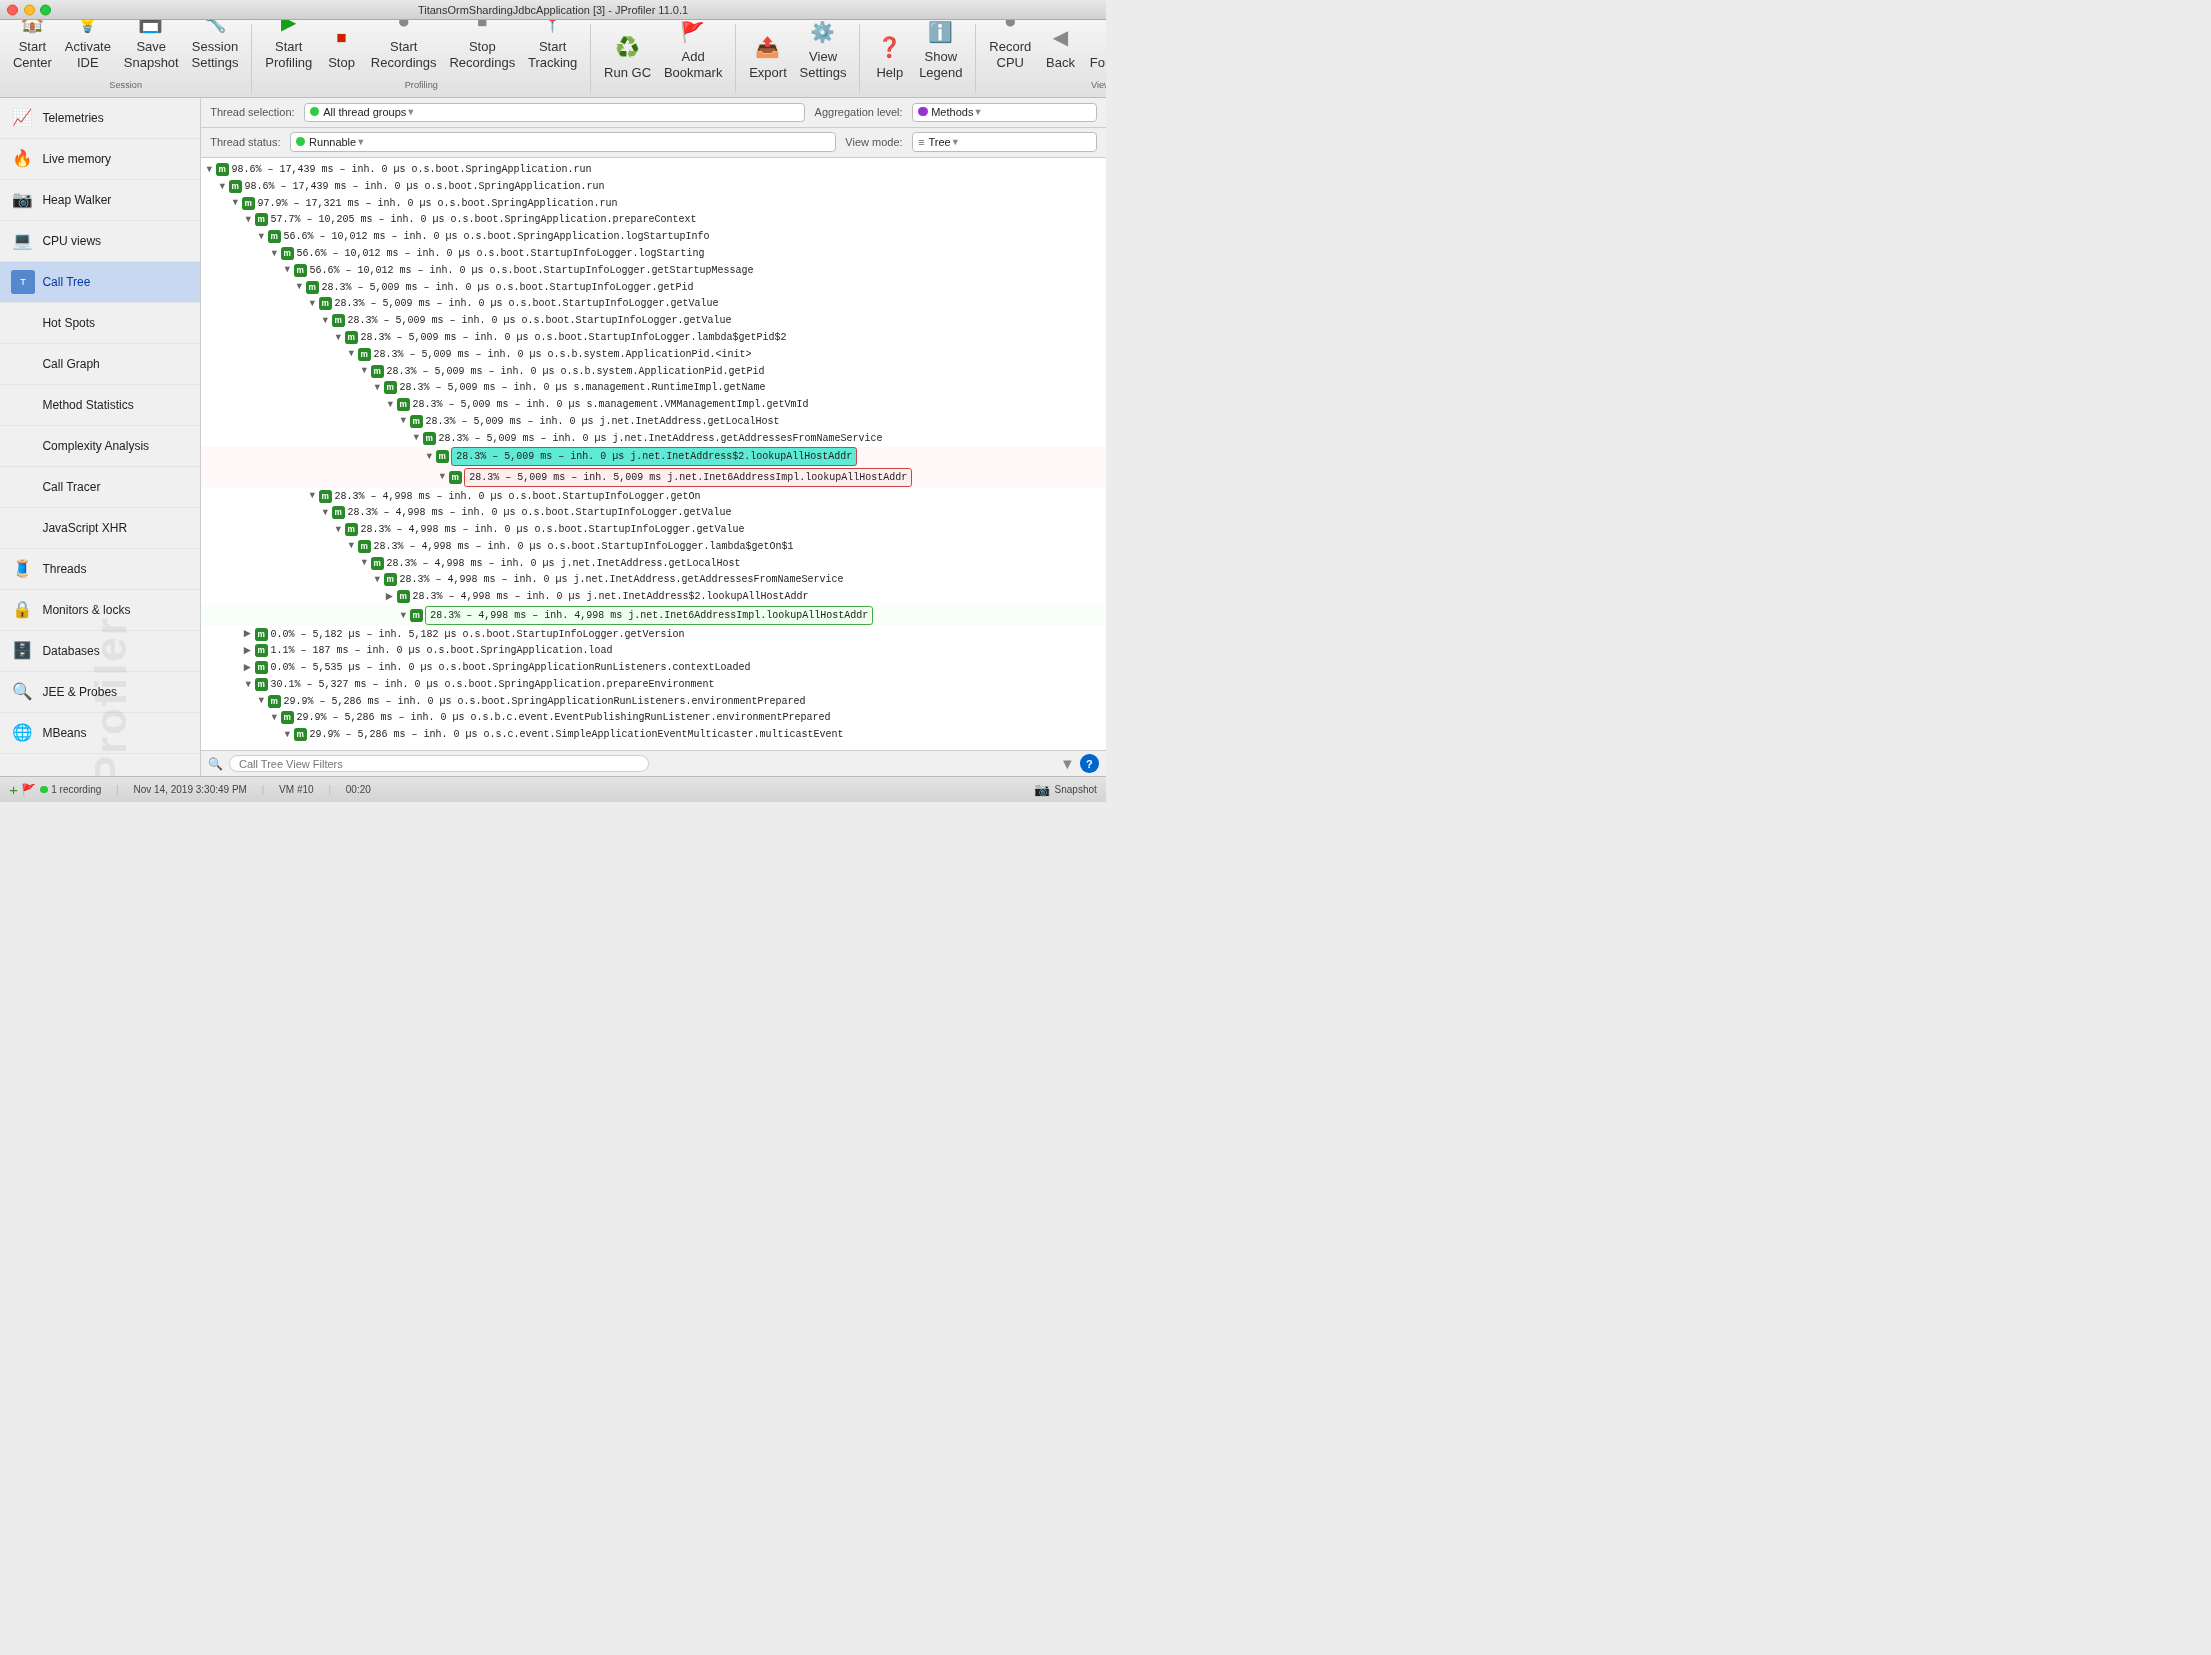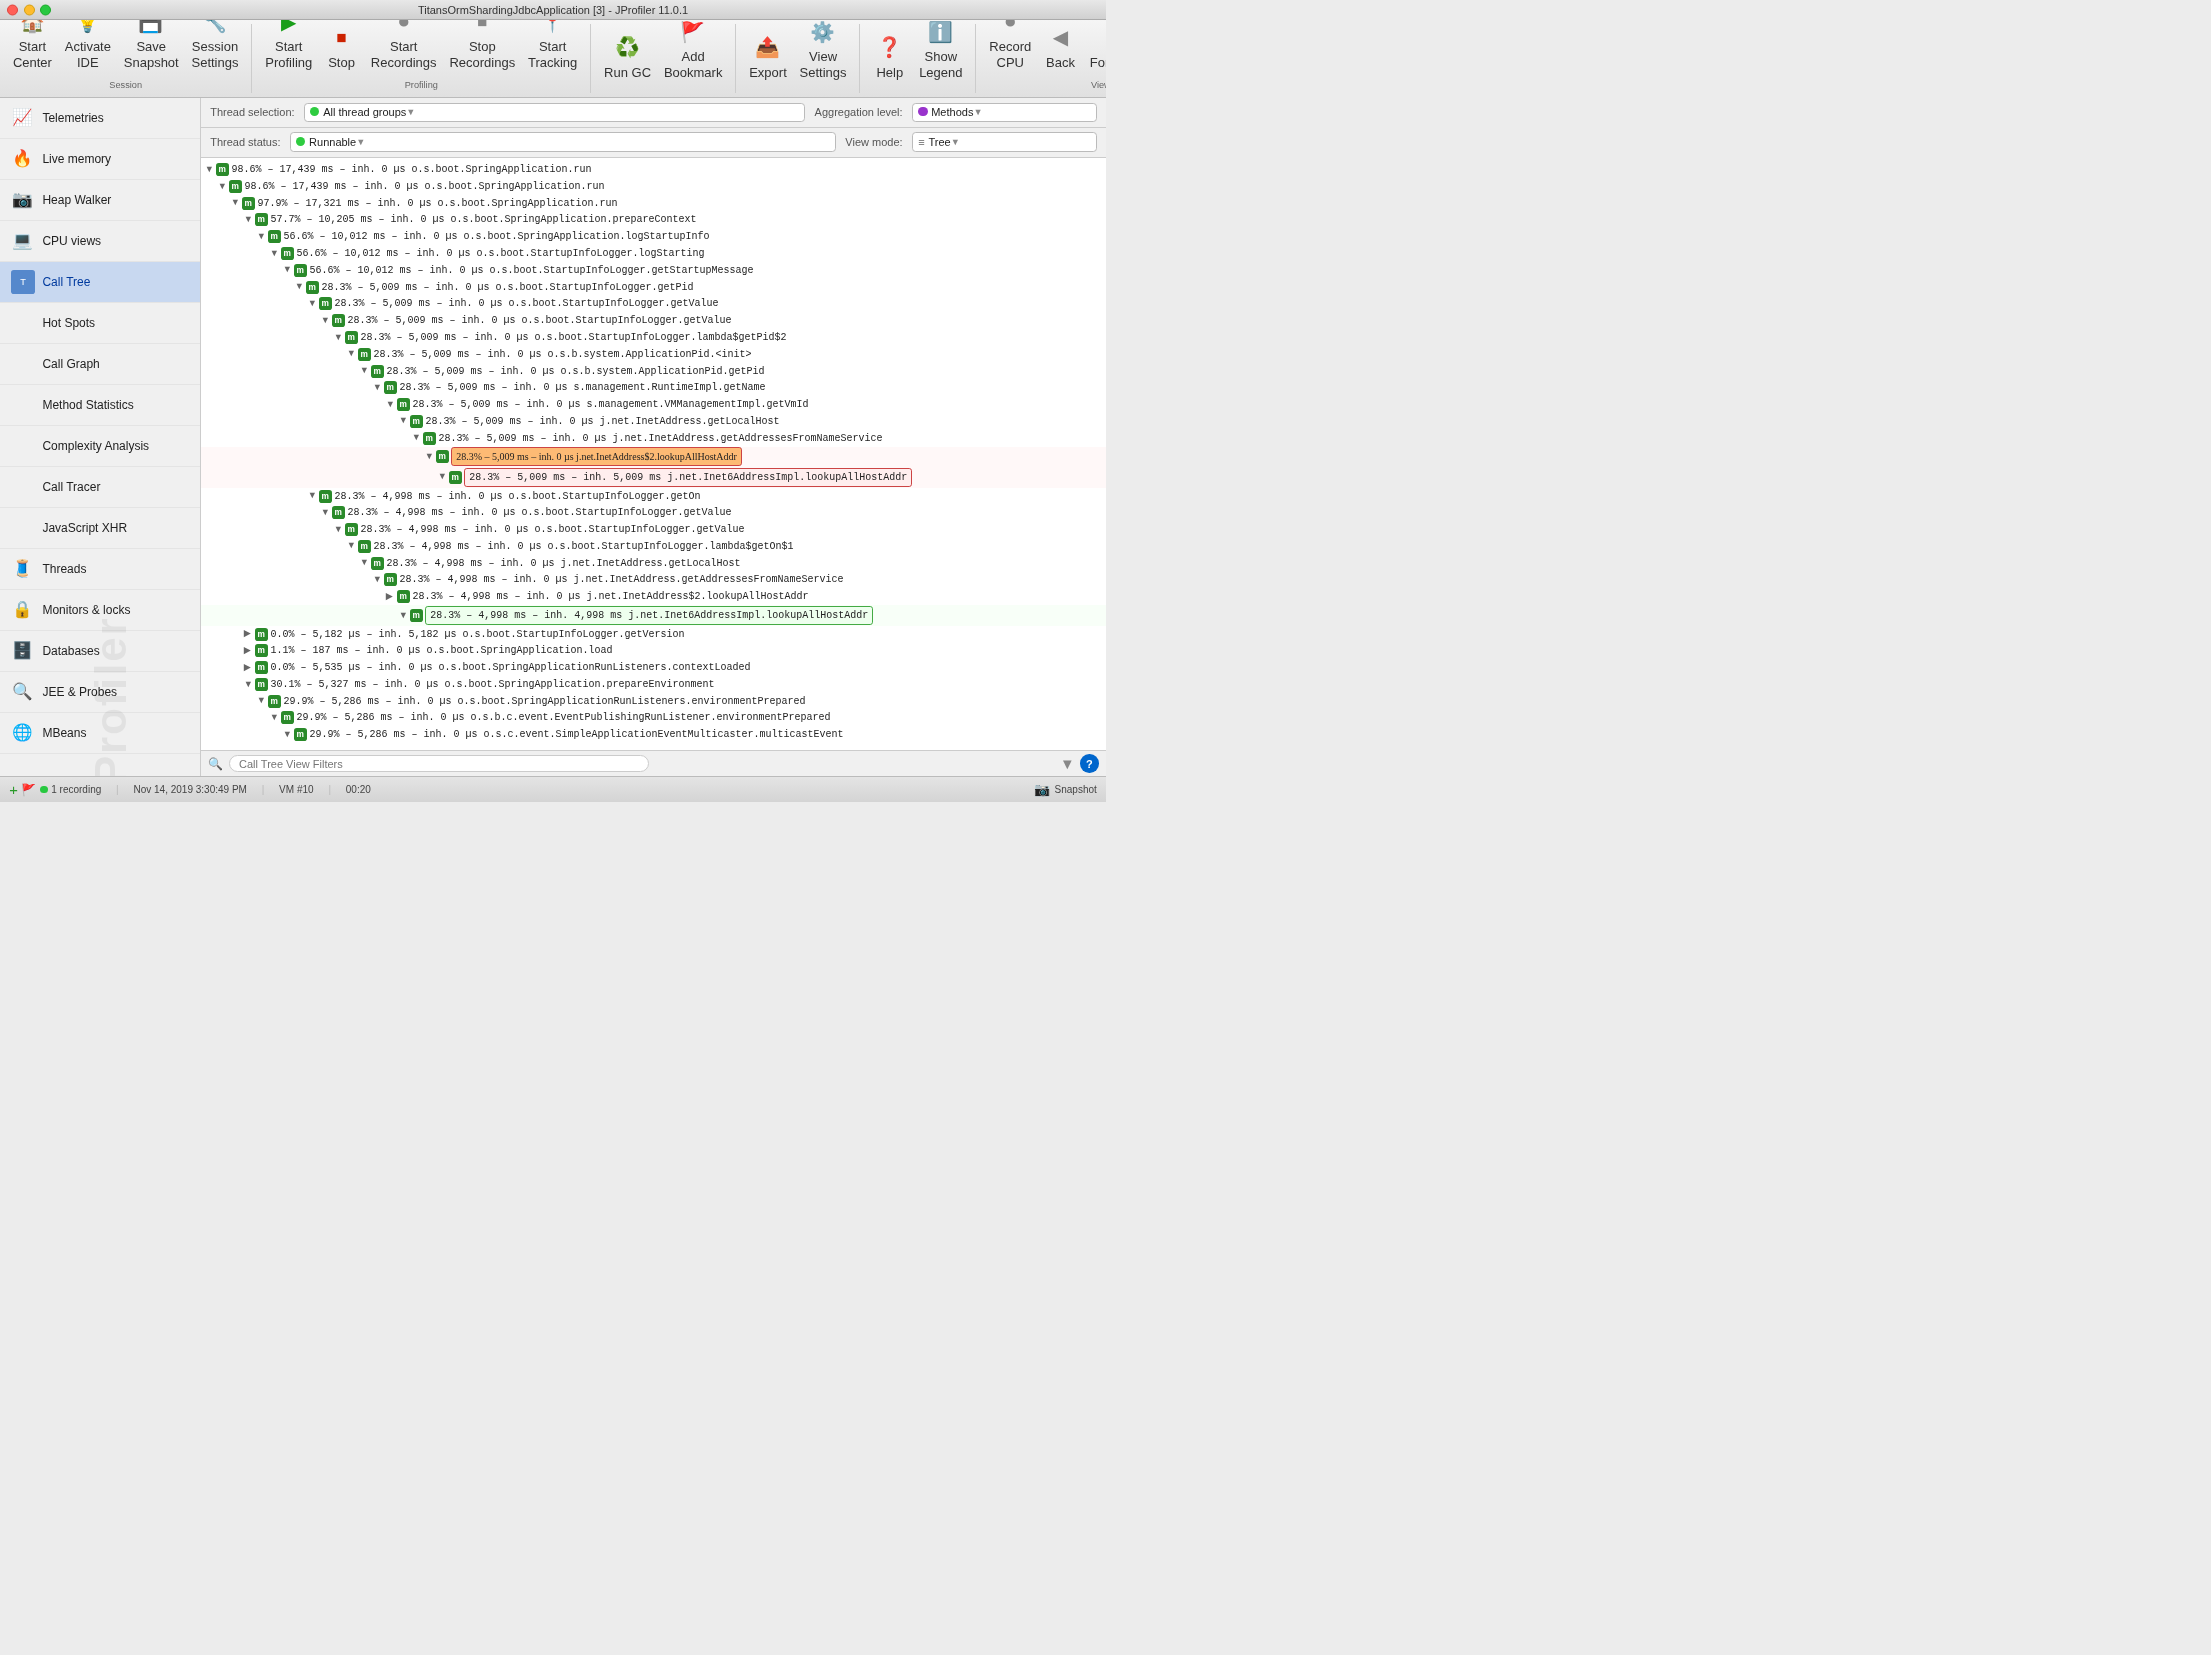--- a/index.html
+++ b/index.html
@@ -491,21 +491,21 @@
         <span class="tree-indent" style="width:207px"></span>
         <span class="tree-toggle">▼</span>
         <span class="tree-m-icon">m</span>
         <span class="tree-text tree-text-normal">28.3% – 5,009 ms – inh. 0 µs j.net.InetAddress.getAddressesFromNameService</span>
       </div>
 
       <div class="tree-row" style="background:#fff8f8;">
         <span class="tree-indent" style="width:220px"></span>
         <span class="tree-toggle">▼</span>
         <span class="tree-m-icon">m</span>
-        <span class="tree-text" style="border:1.4px solid #cc4444; background:#fdba74; border-radius:2.8px; padding:0.9px 3.7px;font-family:Liberation Serif, serif;">28.3% – 5,009 ms – inh. 0 µs j.net.InetAddress$2.lookupAllHostAddr</span>
+        <span class="tree-text" style="border:1.4px solid #cc4444; background:#5eead4; border-radius:2.8px; padding:0.9px 3.7px;">28.3% – 5,009 ms – inh. 0 µs j.net.InetAddress$2.lookupAllHostAddr</span>
       </div>
       <div class="tree-row" style="background:#fff8f8;">
         <span class="tree-indent" style="width:233px"></span>
         <span class="tree-toggle">▼</span>
         <span class="tree-m-icon">m</span>
         <span class="tree-text" style="border:1.4px solid #cc4444; background:#ffeeee; border-radius:2.8px; padding:0.9px 3.7px;">28.3% – 5,009 ms – inh. 5,009 ms j.net.Inet6AddressImpl.lookupAllHostAddr</span>
       </div>
 
       <div class="tree-row">
         <span class="tree-indent" style="width:103px"></span>

